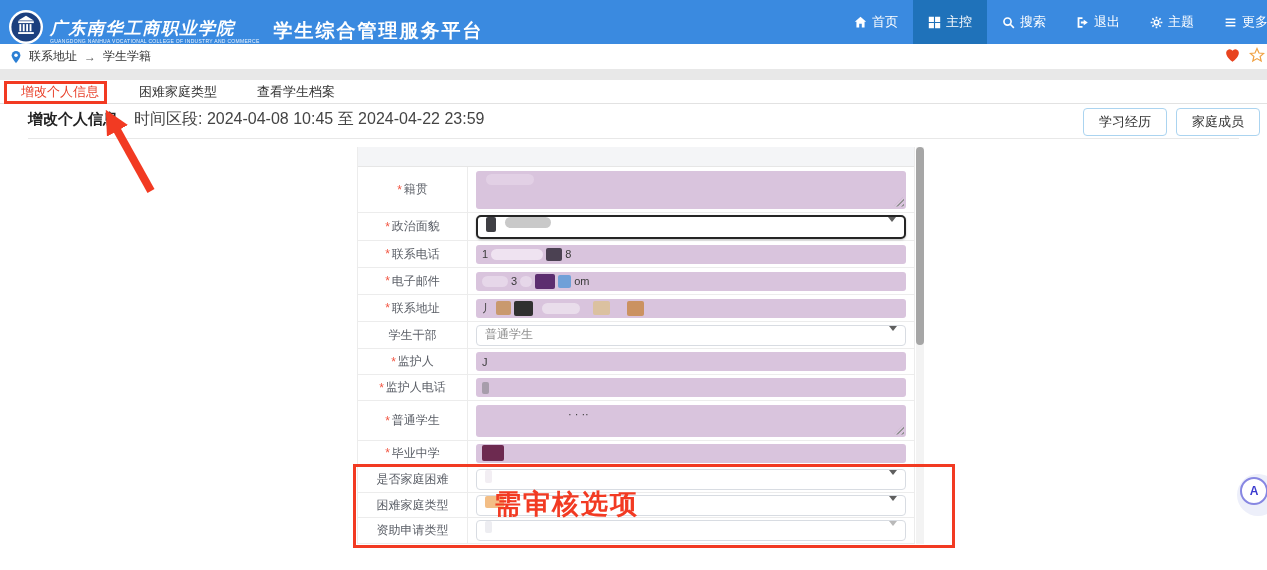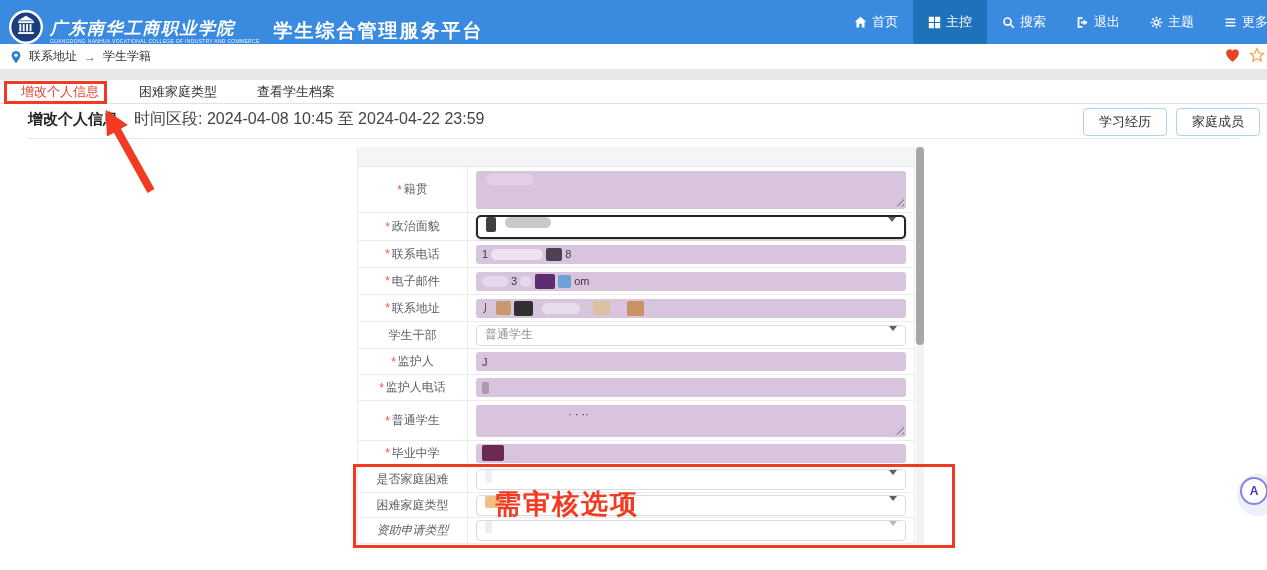--- a/index.html
+++ b/index.html
@@ -343,21 +343,21 @@
         <div class="cell-label">
           <span>困难家庭类型</span>
         </div>
         <div class="cell-field">
           <div class="sel">
             <span class="blk" style="width: 19px; height: 12px; background: rgb(243, 190, 134);"></span>
             <span class="caret"></span>
           </div>
         </div>
       </div>
-      <div class="row" style="height: 26px; font-style: italic;">
+      <div class="row" style="height: 26px;">
         <div class="cell-label">
           <span>资助申请类型</span>
         </div>
         <div class="cell-field">
           <div class="sel dim">
             <span class="blk" style="width: 7px; height: 12px; background: rgb(237, 237, 241);"></span>
             <span class="caret"></span>
           </div>
         </div>
       </div>

